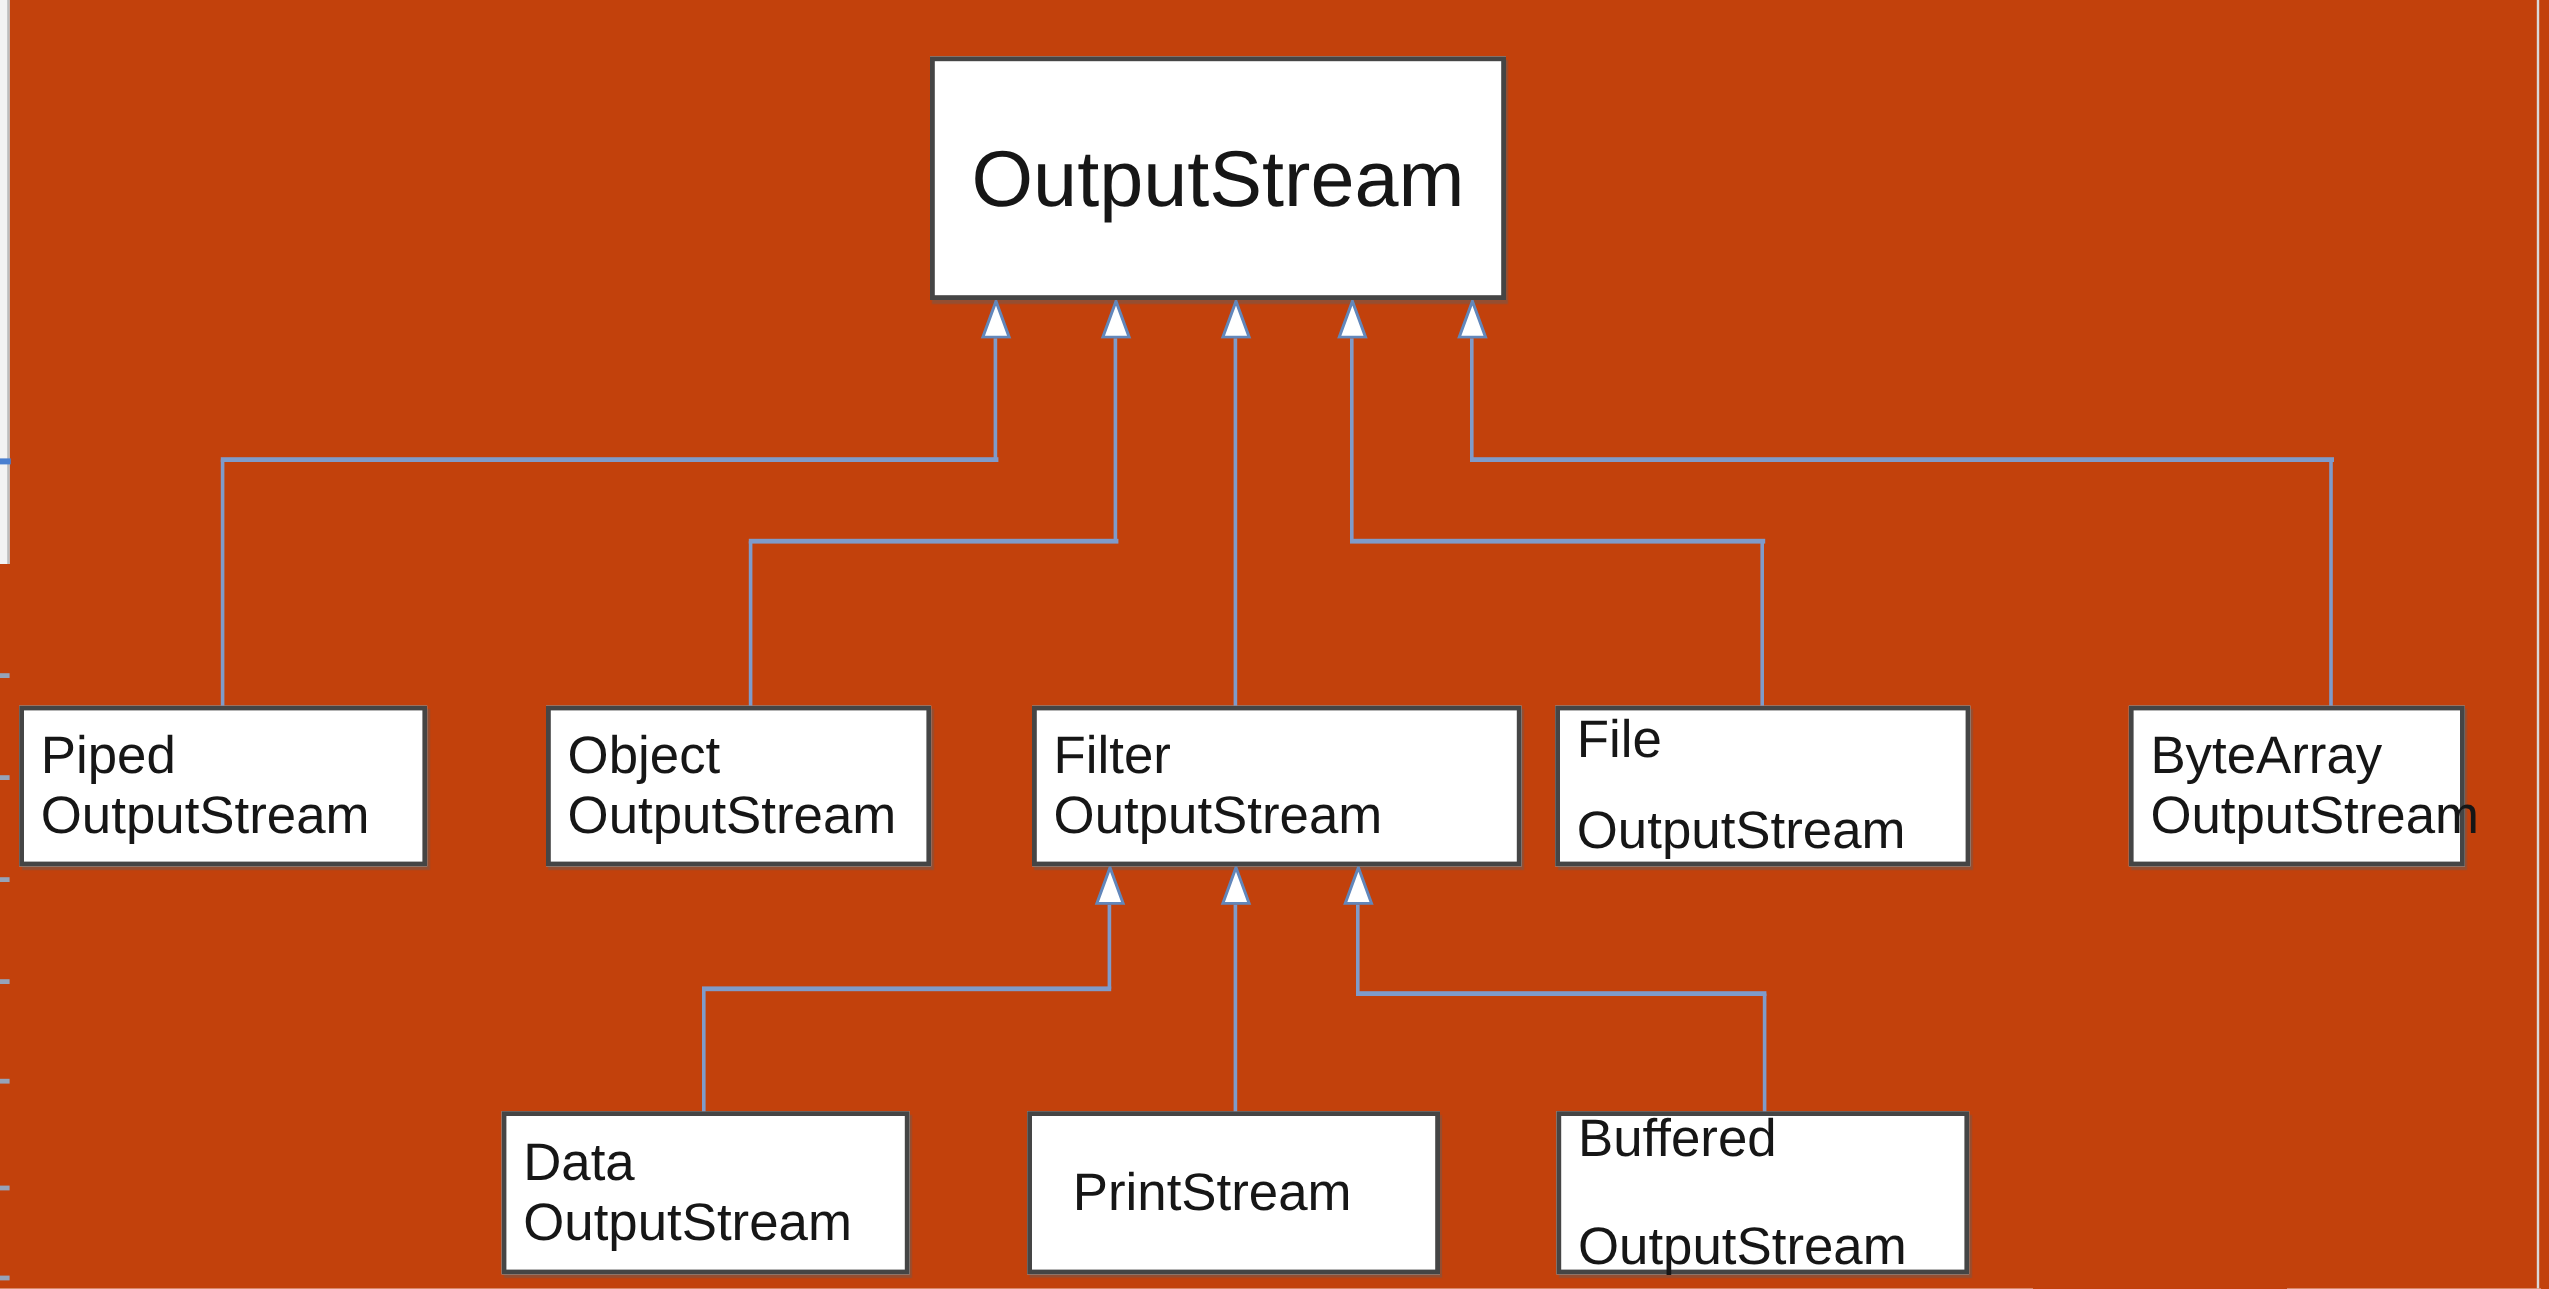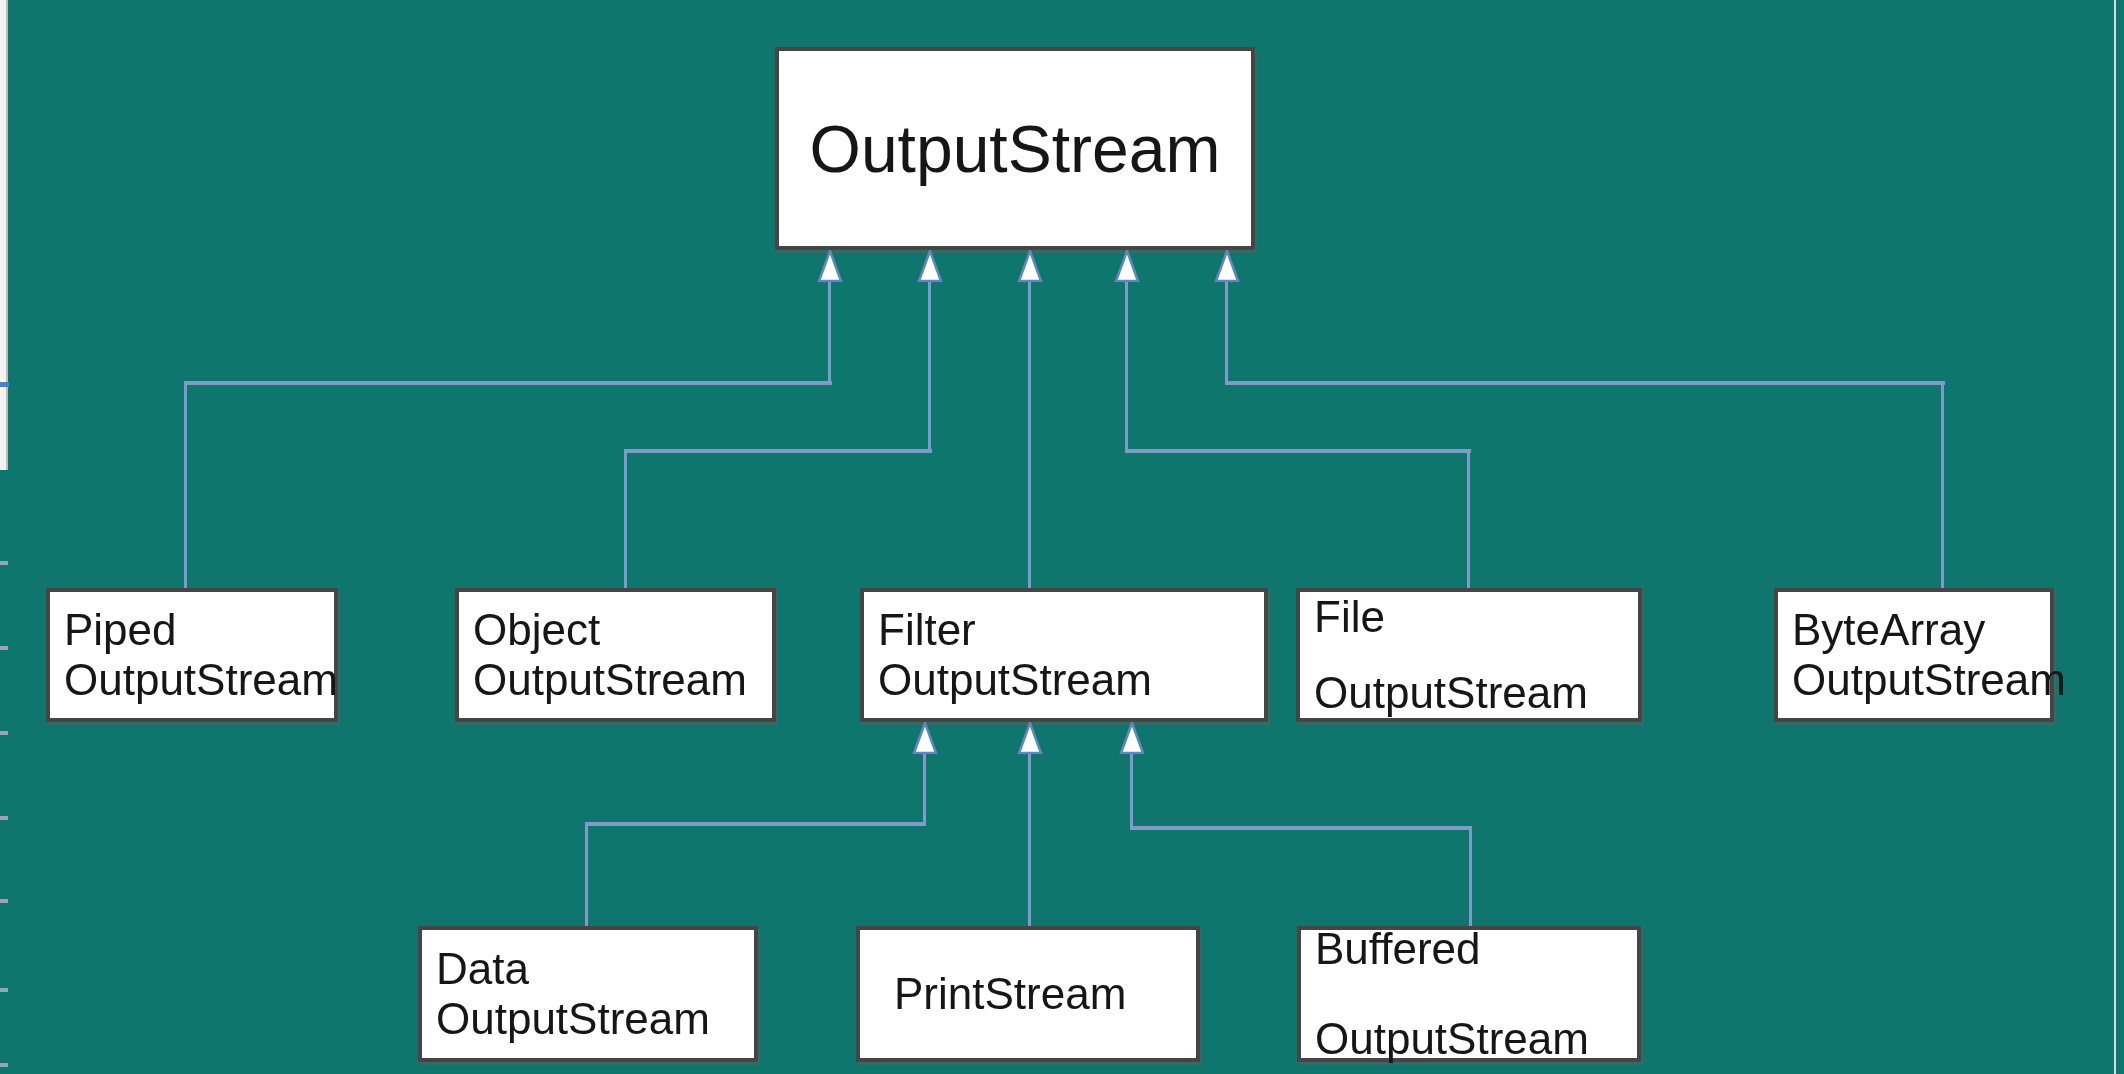--- a/index.html
+++ b/index.html
@@ -3,38 +3,38 @@
 <meta charset="utf-8">
 <style>
   :root{
     --connector:#7f9bca;
     --arrow-stroke:#6287bb;
     --box-border:#454545;
     --text:#161616;
   }
   html,body{margin:0;padding:0;background:#ffffff;}
   .canvas{
-    position:relative;width:2124px;height:1074px;background:#0f766e;
+    position:relative;width:2124px;height:1074px;background:#c2410c;
     overflow:hidden;font-family:"Liberation Sans", sans-serif;color:var(--text);
   }
   .node{
     position:absolute;box-sizing:border-box;background:#ffffff;
     border:4px solid var(--box-border);
     box-shadow:2px 3px 1px rgba(95,95,95,0.45);
     display:flex;flex-direction:column;justify-content:center;
     padding-left:14px;padding-right:4px;
     font-size:44px;line-height:50px;letter-spacing:0px;
   }
   .node .l{display:block;white-space:nowrap;}
   .node.root{
     align-items:center;padding:0;font-size:66px;line-height:72px;
   }
   
   #n-root     {left:775px; top:47px;  width:480px;height:203px;}
-  #n-piped    {left:16px;  top:588px; width:292px;height:134px;margin-left:30px;}
+  #n-piped    {left:16px;  top:588px; width:340px;height:134px;}
   #n-object   {left:455px; top:588px; width:321px;height:134px;}
   #n-filter   {left:860px; top:588px; width:408px;height:134px;}
   #n-file     {left:1296px;top:588px; width:346px;height:134px;justify-content:space-between;}
   #n-bytearray{left:1774px;top:588px; width:280px;height:134px;}
   #n-data     {left:418px; top:926px; width:340px;height:136px;}
   #n-print    {left:856px; top:926px; width:344px;height:136px;padding-left:34px;}
   #n-buffered {left:1297px;top:926px; width:344px;height:136px;gap:40px;}
 
   .cline{position:absolute;background:var(--connector);}
   .cline.v{width:3px;}

